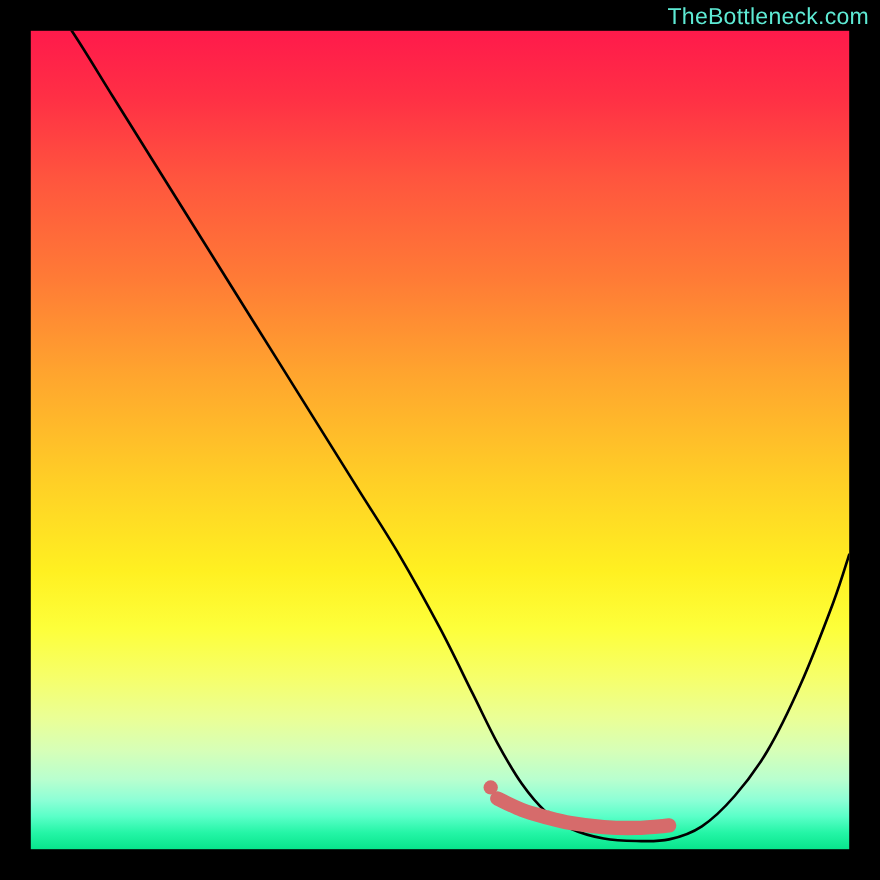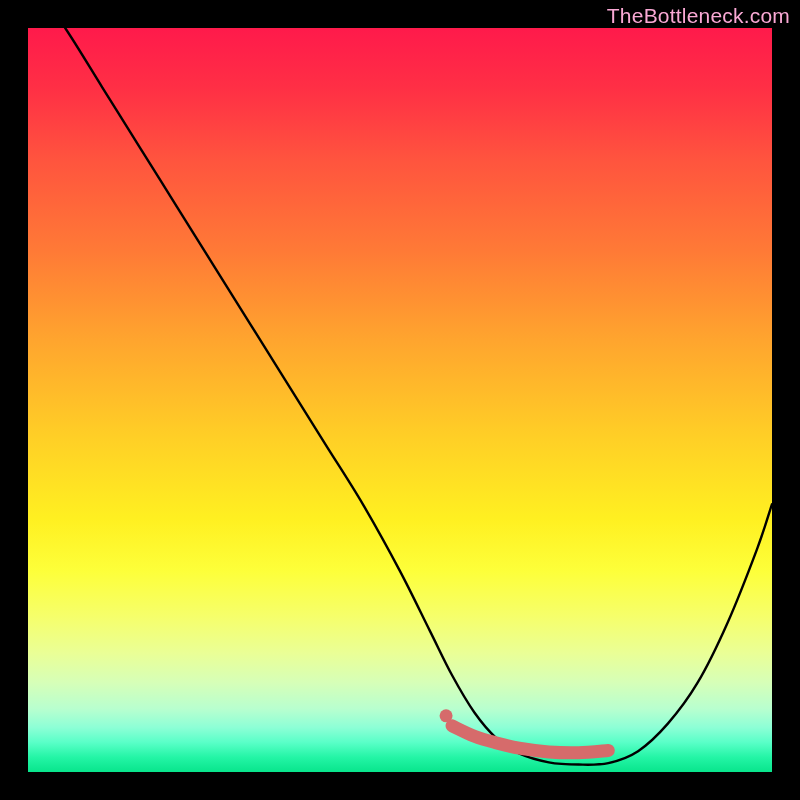--- a/index.html
+++ b/index.html
@@ -39,21 +39,21 @@
       #8dffd6 94%,
       #5affc8 96%,
       #24f5a6 98%,
       #08e58c 100%
     );
   }
   .watermark {
     position: absolute;
     top: 4px;
     right: 10px;
-    color: #f9a8d4;
+    color: #5eead4;
     font-size: 21px;
     font-weight: 500;
     letter-spacing: 0.2px;
   }
   svg.curve {
     position: absolute;
     left: 0;
     top: 0;
     width: 744px;
     height: 744px;

